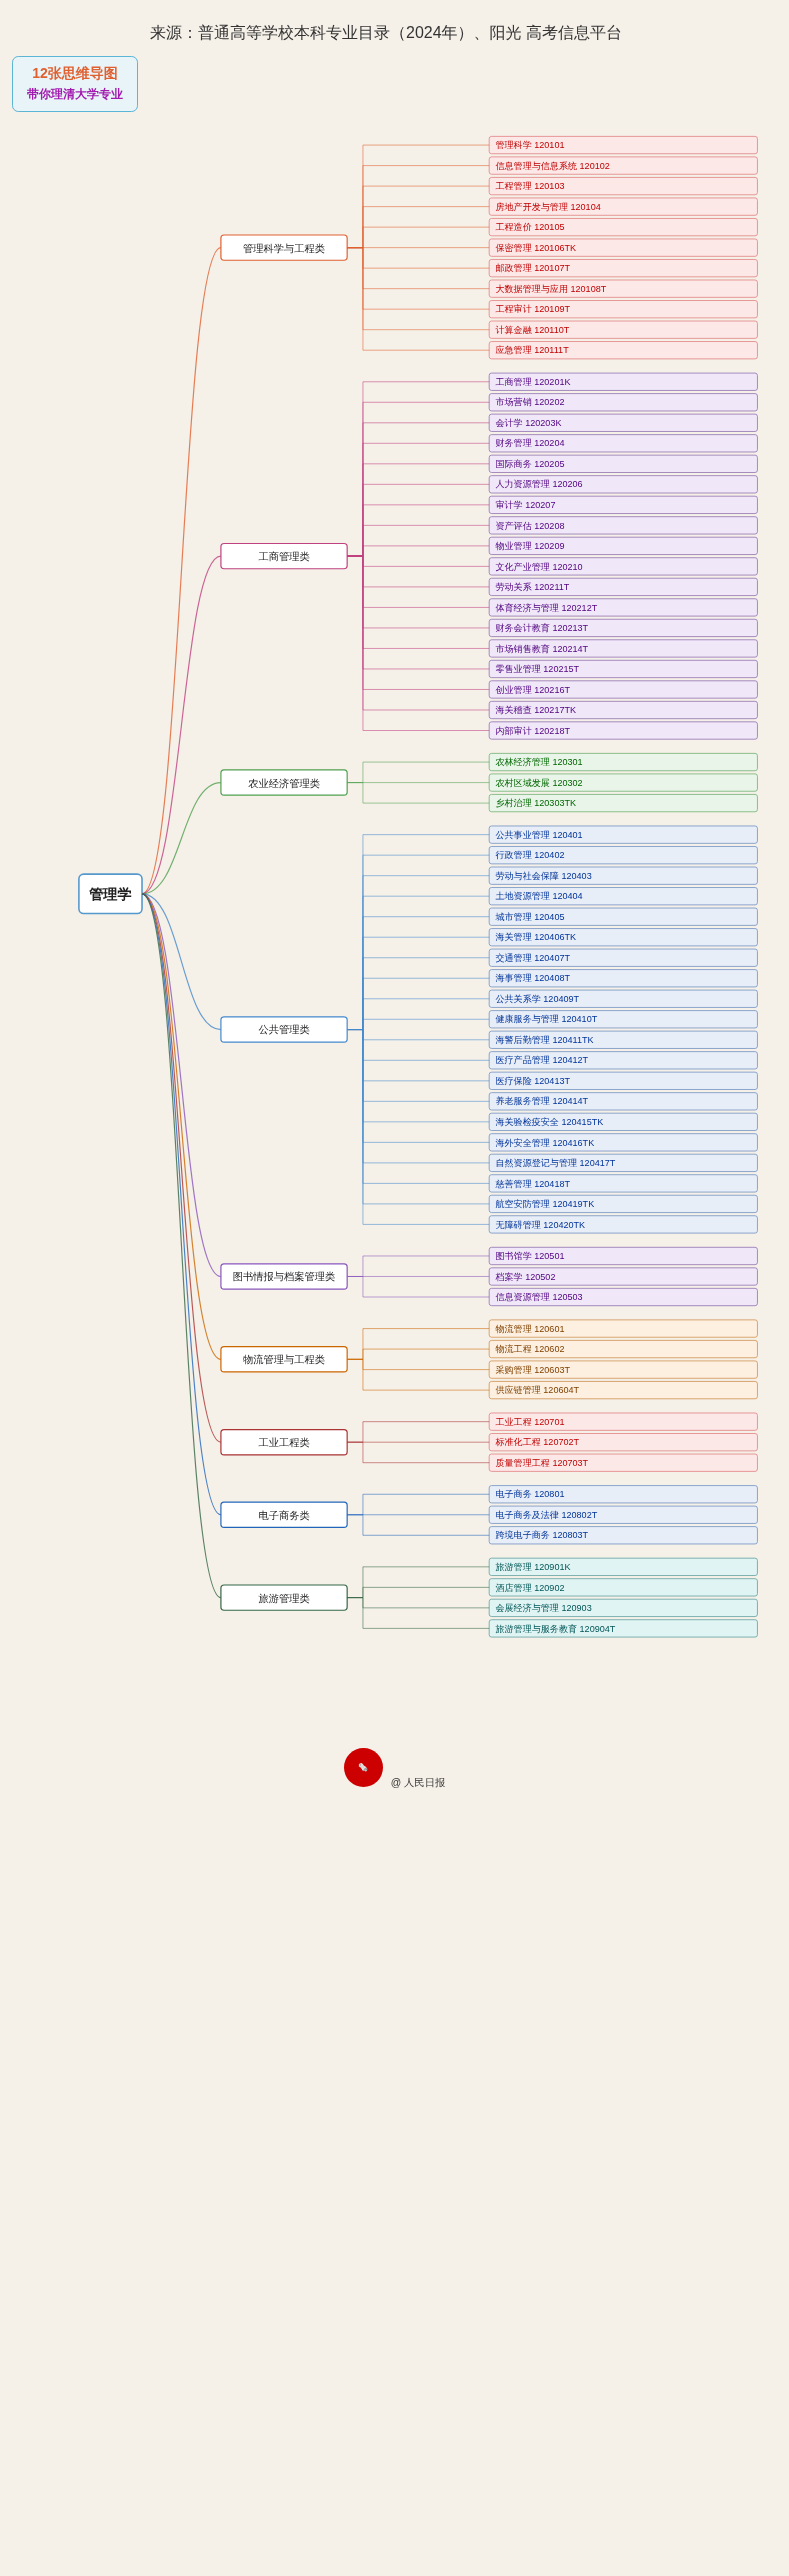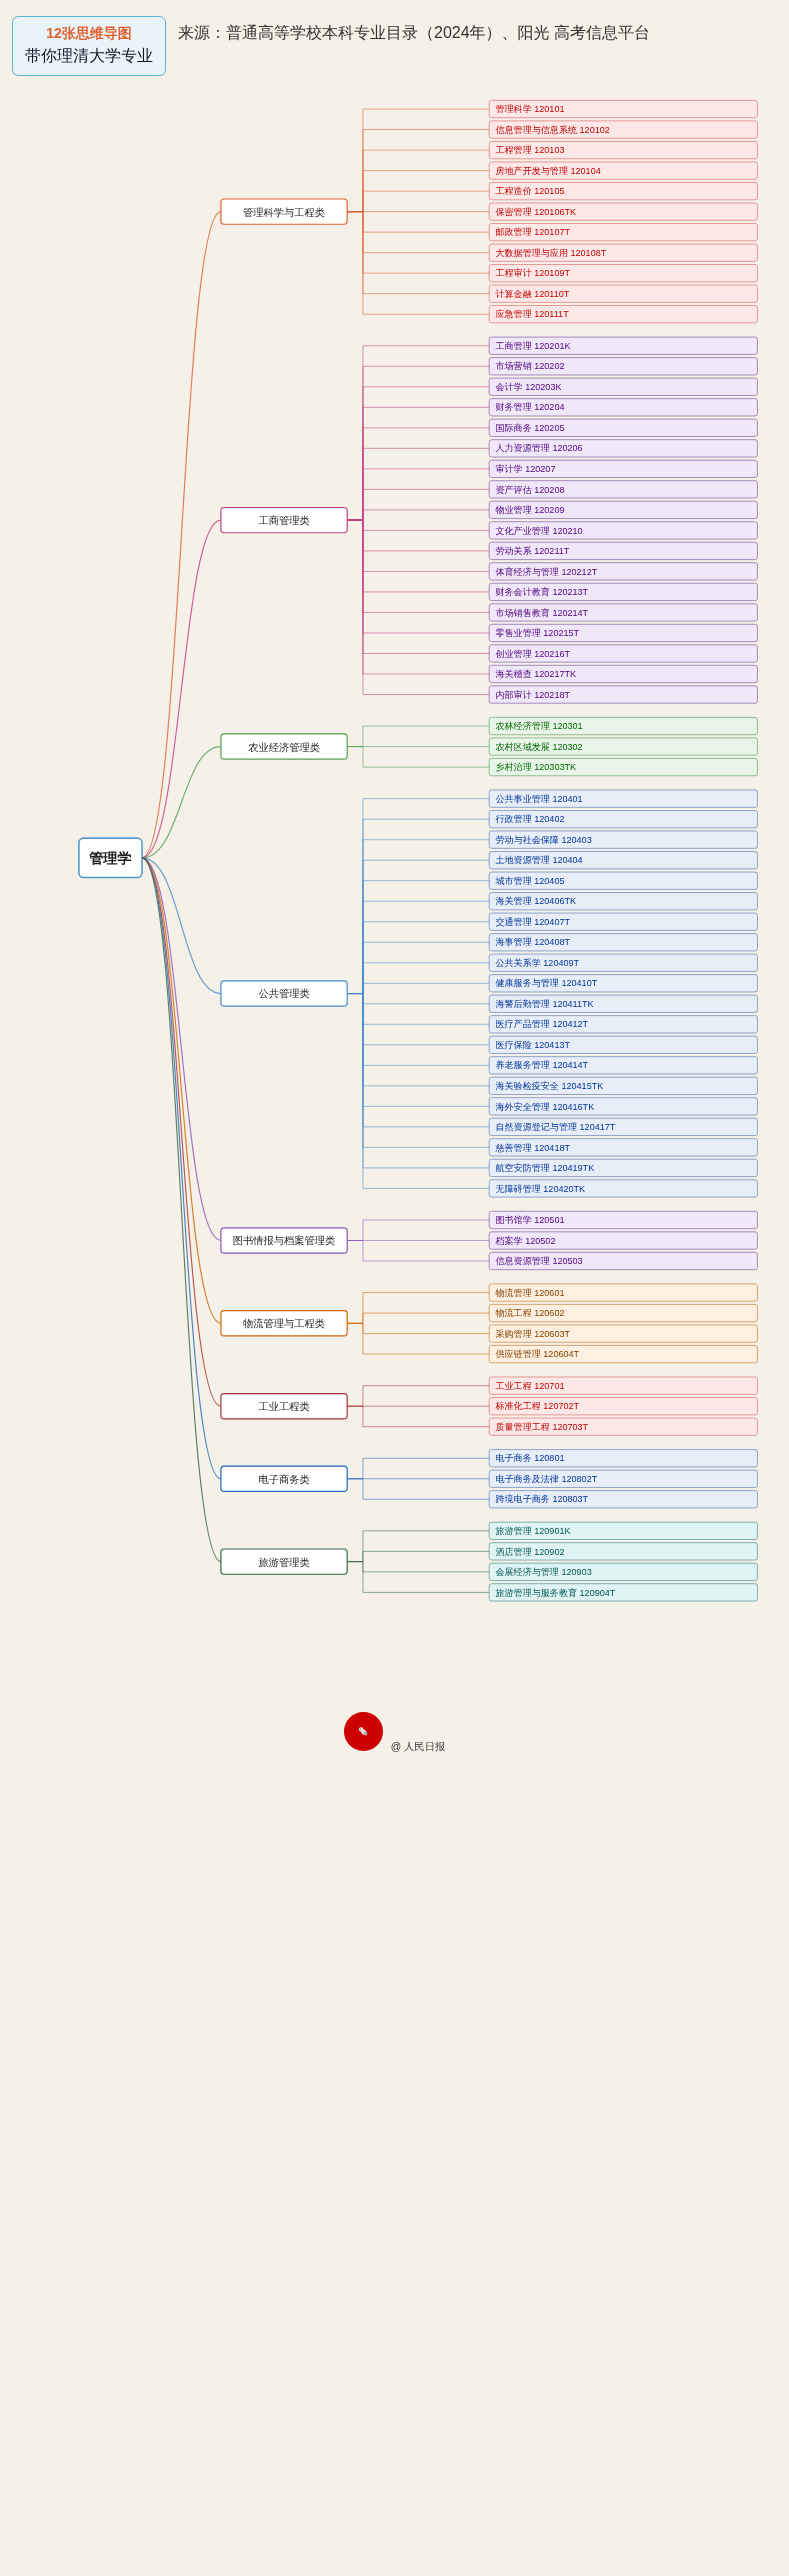--- a/index.html
+++ b/index.html
@@ -26,32 +26,33 @@
       gap: 12px;
     }
 
     .header-title-box {
       background: #e8f4f8;
       border: 1.6px solid #5bb5d5;
       border-radius: 6.3px;
       padding: 8px 12px;
       min-width: 126px;
       text-align: center;
+      margin-top: 40px;
     }
 
     .header-title-line1 {
       color: #e06030;
       font-size: 14px;
       font-weight: bold;
     }
 
     .header-title-line2 {
-      color: #0f172a;
-      font-size: 16px;
-      font-weight: normal;
+      color: #a21caf;
+      font-size: 12px;
+      font-weight: bold;
       margin-top: 3.2px;
     }
 
     .header-source {
       color: #333;
       font-size: 16px;
       line-height: 1.6;
       padding-top: 4px;
     }
 

